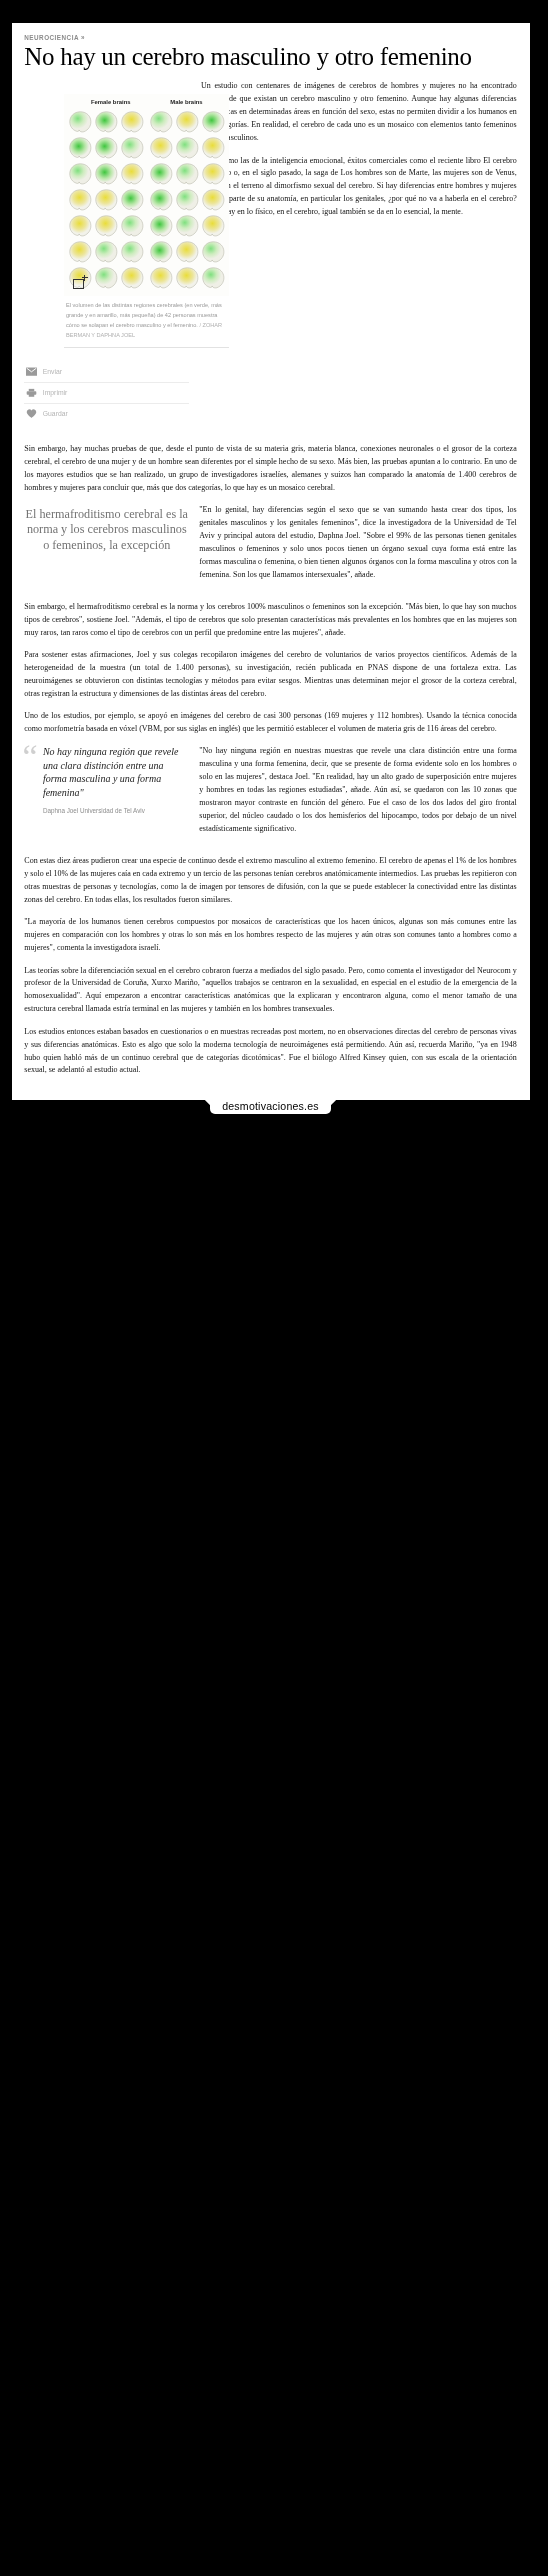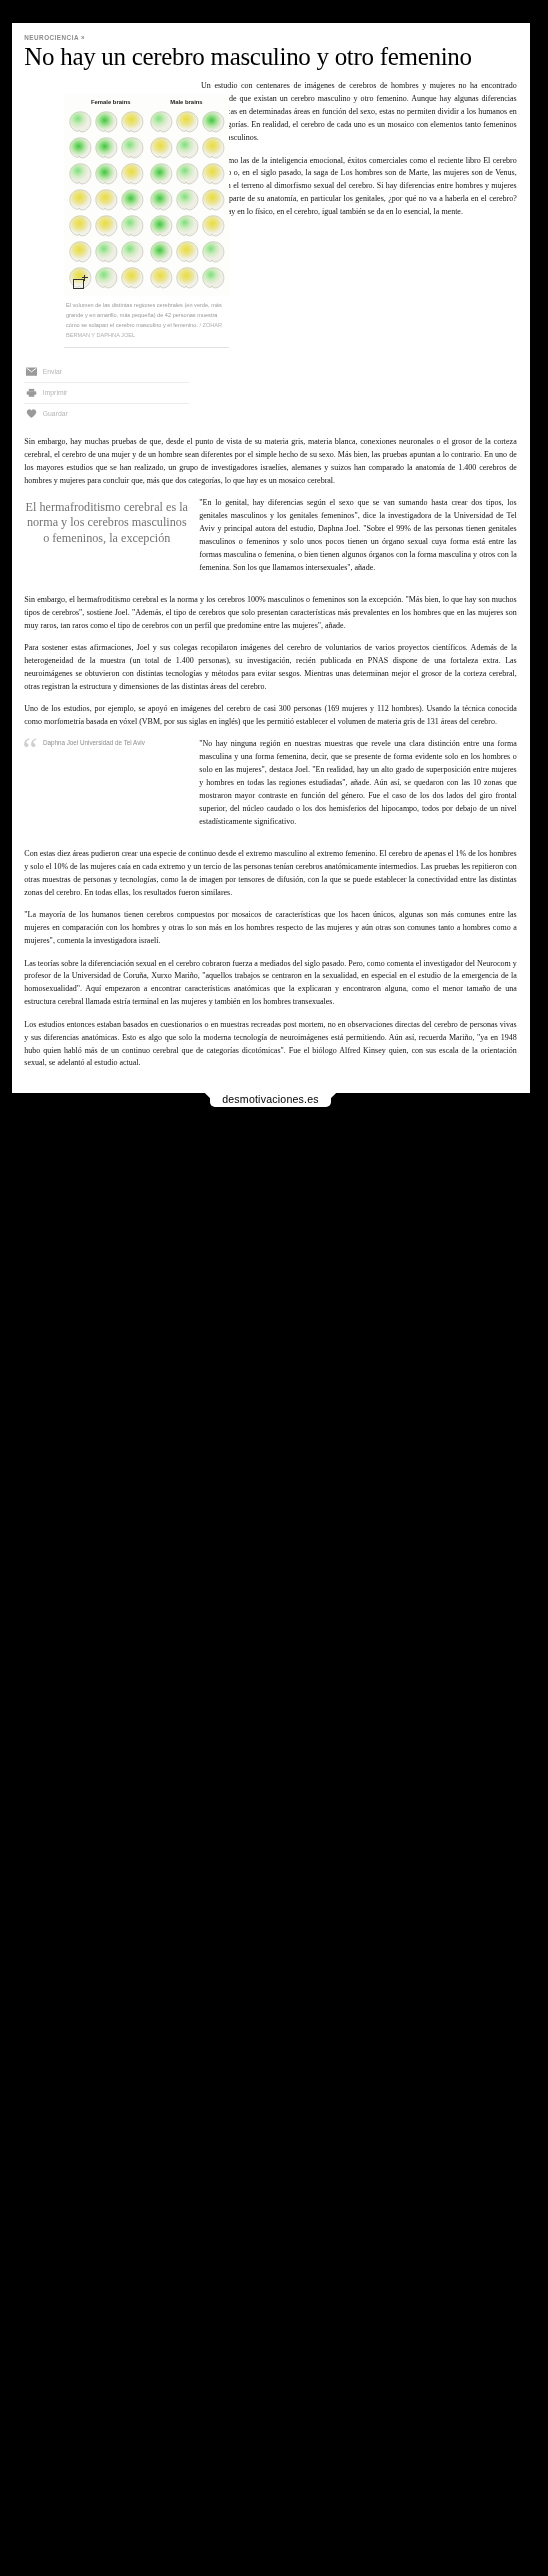--- a/index.html
+++ b/index.html
@@ -538,42 +538,43 @@
             </div>
           </div>
         </div>
 
         <div class="col-right body-text">
           <p><span>Un estudio con centenares de imágenes de cerebros de hombres y mujeres no ha encontrado pruebas de que existan un cerebro masculino y otro femenino. Aunque hay algunas diferencias anatómicas en determinadas áreas en función del sexo, estas no permiten dividir a los humanos en dos categorías. En realidad, el cerebro de cada uno es un mosaico con elementos tanto femeninos como masculinos.</span></p>
           <p><span>Ideas como las de la inteligencia emocional, éxitos comerciales como el reciente libro El cerebro femenino o, en el siglo pasado, la saga de Los hombres son de Marte, las mujeres son de Venus, abonaron el terreno al dimorfismo sexual del cerebro. Si hay diferencias entre hombres y mujeres en otras parte de su anatomía, en particular los genitales, ¿por qué no va a haberla en el cerebro? Y si la hay en lo físico, en el cerebro, igual también se da en lo esencial, la mente.</span></p>
         </div>
       </div>
 
-      <div class="body-text" style="margin-top:12px;">
+      <div class="body-text" style="margin-top:19px;">
         <p><span>Sin embargo, hay muchas pruebas de que, desde el punto de vista de su materia gris, materia blanca, conexiones neuronales o el grosor de la corteza cerebral, el cerebro de una mujer y de un hombre sean diferentes por el simple hecho de su sexo. Más bien, las pruebas apuntan a lo contrario. En uno de los mayores estudios que se han realizado, un grupo de investigadores israelíes, alemanes y suizos han comparado la anatomía de 1.400 cerebros de hombres y mujeres para concluir que, más que dos categorías, lo que hay es un mosaico cerebral.</span></p>
       </div>
 
       <div class="quote-row">
         <div class="quote-left" style="padding-left:0;">
           <div class="crosshead">El hermafroditismo cerebral es la norma y los cerebros masculinos o femeninos, la excepción</div>
         </div>
         <div class="quote-right body-text">
           <p><span>"En lo genital, hay diferencias según el sexo que se van sumando hasta crear dos tipos, los genitales masculinos y los genitales femeninos", dice la investigadora de la Universidad de Tel Aviv y principal autora del estudio, Daphna Joel. "Sobre el 99% de las personas tienen genitales masculinos o femeninos y solo unos pocos tienen un órgano sexual cuya forma está entre las formas masculina o femenina, o bien tienen algunos órganos con la forma masculina y otros con la femenina. Son los que llamamos intersexuales", añade.</span></p>
         </div>
       </div>
 
       <div class="body-text">
         <p><span>Sin embargo, el hermafroditismo cerebral es la norma y los cerebros 100% masculinos o femeninos son la excepción. "Más bien, lo que hay son muchos tipos de cerebros", sostiene Joel. "Además, el tipo de cerebros que solo presentan características más prevalentes en los hombres que en las mujeres son muy raros, tan raros como el tipo de cerebros con un perfil que predomine entre las mujeres", añade.</span></p>
         <p><span>Para sostener estas afirmaciones, Joel y sus colegas recopilaron imágenes del cerebro de voluntarios de varios proyectos científicos. Además de la heterogeneidad de la muestra (un total de 1.400 personas), su investigación, recién publicada en PNAS dispone de una fortaleza extra. Las neuroimágenes se obtuvieron con distintas tecnologías y métodos para evitar sesgos. Mientras unas determinan mejor el grosor de la corteza cerebral, otras registran la estructura y dimensiones de las distintas áreas del cerebro.</span></p>
-        <p><span>Uno de los estudios, por ejemplo, se apoyó en imágenes del cerebro de casi 300 personas (169 mujeres y 112 hombres). Usando la técnica conocida como morfometría basada en vóxel (VBM, por sus siglas en inglés) que les permitió establecer el volumen de materia gris de 131 áreas del cerebro.</span></p>
+        <p><span>Uno de los estudios, por ejemplo, se apoyó en imágenes del cerebro de casi 300 personas (169 mujeres y 112 hombres). Usando la técnica conocida como morfometría basada en vóxel (VBM, por sus siglas en inglés) que les permitió establecer el volumen de materia gris de 116 áreas del cerebro.</span></p>
       </div>
 
       <div class="quote-row">
         <div class="quote-left">
           <div class="bigmark">“</div>
+          <div class="quote-text">No hay ninguna región que revele una clara distinción entre una forma masculina y una forma femenina"</div>
           <div class="quote-attr">Daphna Joel Universidad de Tel Aviv</div>
         </div>
         <div class="quote-right body-text">
           <p><span>"No hay ninguna región en nuestras muestras que revele una clara distinción entre una forma masculina y una forma femenina, decir, que se presente de forma evidente solo en los hombres o solo en las mujeres", destaca Joel. "En realidad, hay un alto grado de superposición entre mujeres y hombres en todas las regiones estudiadas", añade. Aún así, se quedaron con las 10 zonas que mostraron mayor contraste en función del género. Fue el caso de los dos lados del giro frontal superior, del núcleo caudado o los dos hemisferios del hipocampo, todos por debajo de un nivel estadísticamente significativo.</span></p>
         </div>
       </div>
 
       <div class="body-text">
         <p><span>Con estas diez áreas pudieron crear una especie de continuo desde el extremo masculino al extremo femenino. El cerebro de apenas el 1% de los hombres y solo el 10% de las mujeres caía en cada extremo y un tercio de las personas tenían cerebros anatómicamente intermedios. Las pruebas les repitieron con otras muestras de personas y tecnologías, como la de imagen por tensores de difusión, con la que se puede establecer la conectividad entre las distintas zonas del cerebro. En todas ellas, los resultados fueron similares.</span></p>
         <p><span>"La mayoría de los humanos tienen cerebros compuestos por mosaicos de características que los hacen únicos, algunas son más comunes entre las mujeres en comparación con los hombres y otras lo son más en los hombres respecto de las mujeres y aún otras son comunes tanto a hombres como a mujeres", comenta la investigadora israelí.</span></p>

